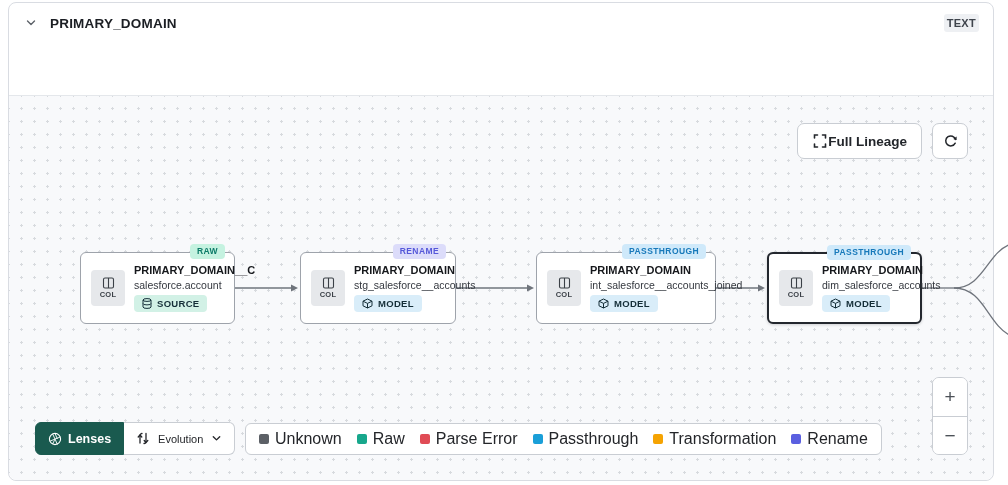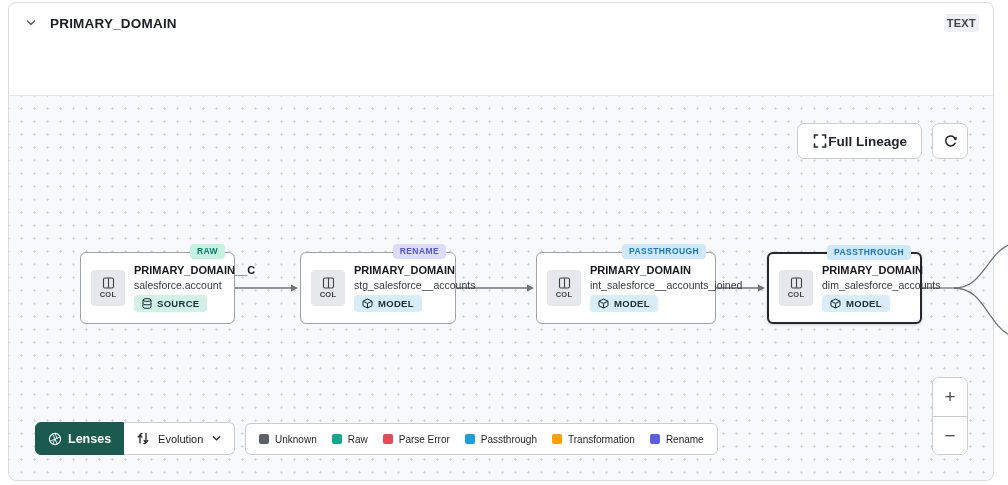--- a/index.html
+++ b/index.html
@@ -59,21 +59,21 @@
 
   
   .lens-group { position:absolute; left:26px; top:326px; height:33px; display:flex; }
   .lenses-btn { background:#1a5a4f; color:#fff; border:1px solid #1a5a4f; border-radius:6px 0 0 6px;
                 display:flex; align-items:center; gap:6px; padding:0 12px; font-size:12.5px; font-weight:700; cursor:pointer; font-family:inherit; }
   .lens-select { background:#fff; border:1px solid #c9cdd3; border-left:none; border-radius:0 6px 6px 0;
                  display:flex; align-items:center; gap:8px; padding:0 12px; font-size:11px; color:#24262a; cursor:pointer; font-family:inherit; }
 
   .legend { position:absolute; left:236px; top:327px; height:32px; background:#fff; border:1px solid #c9cdd3;
             border-radius:6px; display:flex; align-items:center; gap:15px; padding:0 13px; }
-  .legend-item { display:flex; align-items:center; gap:6px; font-size:10px; color:#24262a; }
+  .legend-item { display:flex; align-items:center; gap:6px; font-size:16px; color:#24262a; }
   .legend-swatch { width:10px; height:10px; border-radius:2px; display:inline-block; }
 
   .zoom-ctrl { position:absolute; right:25px; top:281px; width:36px; border:1px solid #c9cdd3; border-radius:7px; background:#fff; overflow:hidden; }
   .zoom-btn { display:block; width:100%; height:38px; background:#fff; border:none; font-size:19px; color:#4c5158; cursor:pointer; font-family:inherit; }
   .zoom-btn + .zoom-btn { border-top:1px solid #c9cdd3; }
 
   svg { display:block; }
 </style>
 </head>
 <body>

